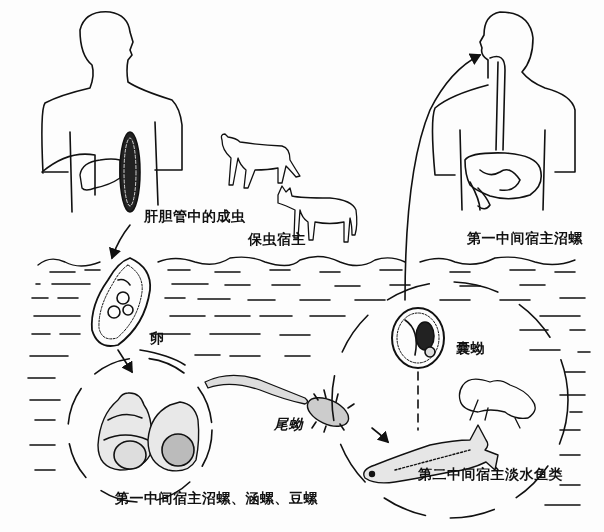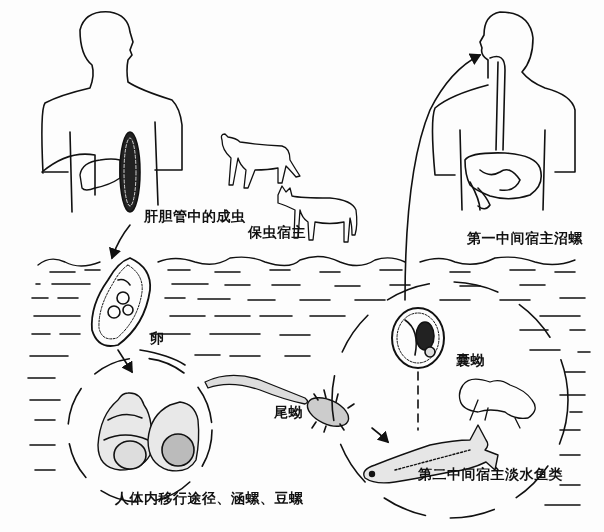--- a/index.html
+++ b/index.html
@@ -126,20 +126,20 @@
   <g stroke-width="1.4">
     <path d="M365,478 Q360,470 375,465 Q400,455 430,445 Q455,440 470,440 L478,425 L486,440 Q490,445 485,450 L498,455 L495,470 L486,462 Q470,470 450,472 Q420,478 395,482 Q375,485 365,478 Z" fill="#e6e6e6"></path>
     <circle cx="372" cy="474" r="2.5" fill="#111"></circle>
     <path d="M395,470 L470,450" stroke-dasharray="2,2"></path>
   </g>
 
   <path d="M405,300 Q405,170 430,110 Q450,70 480,55" marker-end="url(#ah)"></path>
 </svg>
 
 <span class="lbl" style="left:144px;top:208px;">肝胆管中的成虫</span>
-<span class="lbl" style="left:248px;top:224px;">保虫宿主</span>
+<span class="lbl" style="left:248px;top:231px;">保虫宿主</span>
 <span class="lbl" style="left:467px;top:230px;">第一中间宿主沼螺</span>
 <span class="lbl" style="left:150px;top:330px;">卵</span>
-<span class="lbl" style="left:456px;top:352px;">囊蚴</span>
-<span class="lbl" style="left:274px;top:404px;">尾蚴</span>
-<span class="lbl" style="left:115px;top:490px;">人体内移行途径、涵螺、豆螺</span>
+<span class="lbl" style="left:456px;top:340px;">囊蚴</span>
+<span class="lbl" style="left:274px;top:416px;font-style:italic;">尾蚴</span>
+<span class="lbl" style="left:115px;top:490px;">第一中间宿主沼螺、涵螺、豆螺</span>
 <span class="lbl" style="left:418px;top:466px;">第二中间宿主淡水鱼类</span>
 </div>
 
 </body></html>

